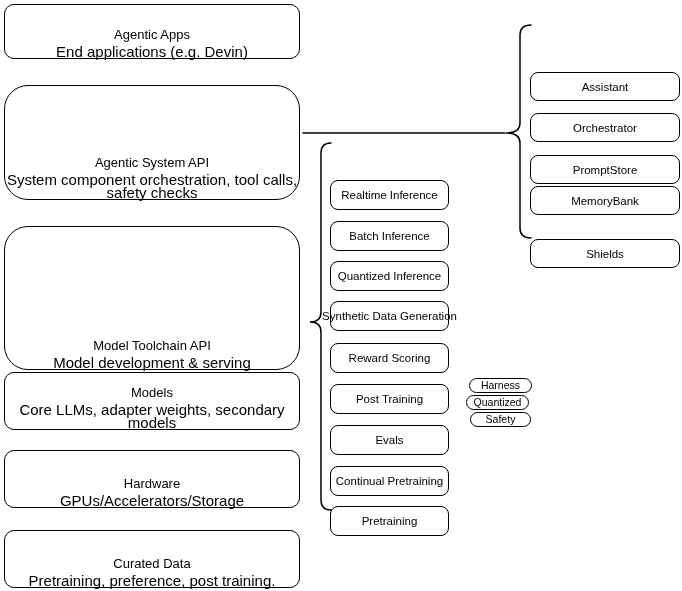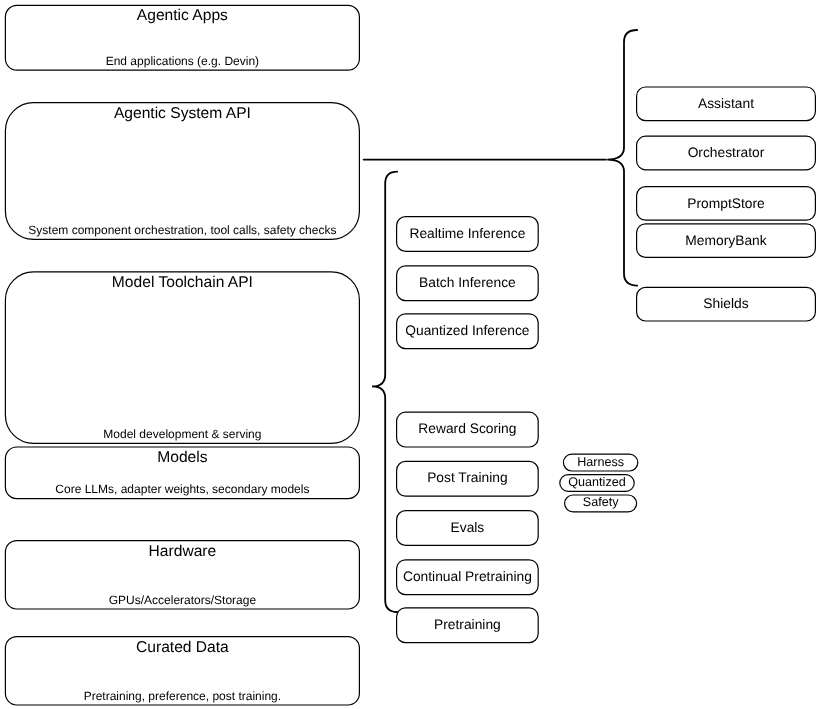--- a/index.html
+++ b/index.html
@@ -10,25 +10,25 @@
     background:var(--bg);
     font-family:"Liberation Sans", sans-serif;
     color:var(--text);
     overflow:hidden;
   }
   .connector { position:absolute; left:0; top:0; z-index:1; }
   .connector path { stroke:var(--stroke); fill:none; stroke-width:1.5; stroke-linecap:round; }
   .layer {
     position:absolute; left:4px; width:296px;
     border:1.5px solid var(--stroke); background:var(--bg);
-    display:flex; flex-direction:column; justify-content:space-between; align-items:center;
+    display:flex; flex-direction:column; justify-content:flex-end; align-items:center;
     text-align:center; z-index:2;
   }
   .layer .t { font-size:13px; line-height:16px; }
-  .layer .s { font-size:10px; line-height:13px; margin-top:12px; }
+  .layer .s { font-size:15px; line-height:13px; margin-top:2px; }
   .node {
     position:absolute; border:1.5px solid var(--stroke); background:var(--bg);
     border-radius:8px; display:flex; justify-content:center; align-items:center;
     text-align:center; z-index:2; font-size:11.5px; white-space:nowrap;margin-top:36px;
   }
   .mid { left:330px; width:119px; height:30px; }
   .right { left:530px; width:150px; height:29px; }
   .pill {
     position:absolute; border:1.5px solid var(--stroke); background:var(--bg);
     border-radius:999px; display:flex; justify-content:center; align-items:center;
@@ -54,38 +54,39 @@
   <div class="layer" style="top:85px;height:115px;border-radius:24px">
     <div class="t">Agentic System API</div>
     <div class="s">System component orchestration, tool calls, safety checks</div>
   </div>
 
   <div class="layer" style="top:226px;height:144px;border-radius:24px">
     <div class="t">Model Toolchain API</div>
     <div class="s">Model development &amp; serving</div>
   </div>
 
-  <div class="layer" style="top:372px;height:44px;border-radius:10px">
+  <div class="layer" style="top:372px;height:58px;border-radius:10px">
     <div class="t">Models</div>
     <div class="s">Core LLMs, adapter weights, secondary models</div>
   </div>
 
   <div class="layer" style="top:450px;height:58px;border-radius:10px">
     <div class="t">Hardware</div>
     <div class="s">GPUs/Accelerators/Storage</div>
   </div>
 
   <div class="layer" style="top:530px;height:58px;border-radius:10px">
     <div class="t">Curated Data</div>
     <div class="s">Pretraining, preference, post training.</div>
   </div>
 
   <div class="node mid" style="top:144px">Realtime Inference</div>
   <div class="node mid" style="top:225px">Quantized Inference</div>
   <div class="node mid" style="top:185px">Batch Inference</div>
+  <div class="node mid" style="top:265px">Synthetic Data Generation</div>
   <div class="node mid" style="top:307px">Reward Scoring</div>
   <div class="node mid" style="top:348px">Post Training</div>
   <div class="node mid" style="top:389px">Evals</div>
   <div class="node mid" style="top:430px">Continual Pretraining</div>
   <div class="node mid" style="top:470px">Pretraining</div>
 
   <div class="pill" style="left:469px;top:378px;width:63px;height:14.5px">Harness</div>
   <div class="pill" style="left:466px;top:395px;width:63px;height:14.5px">Quantized</div>
   <div class="pill" style="left:470px;top:412px;width:61px;height:14.5px">Safety</div>
 

